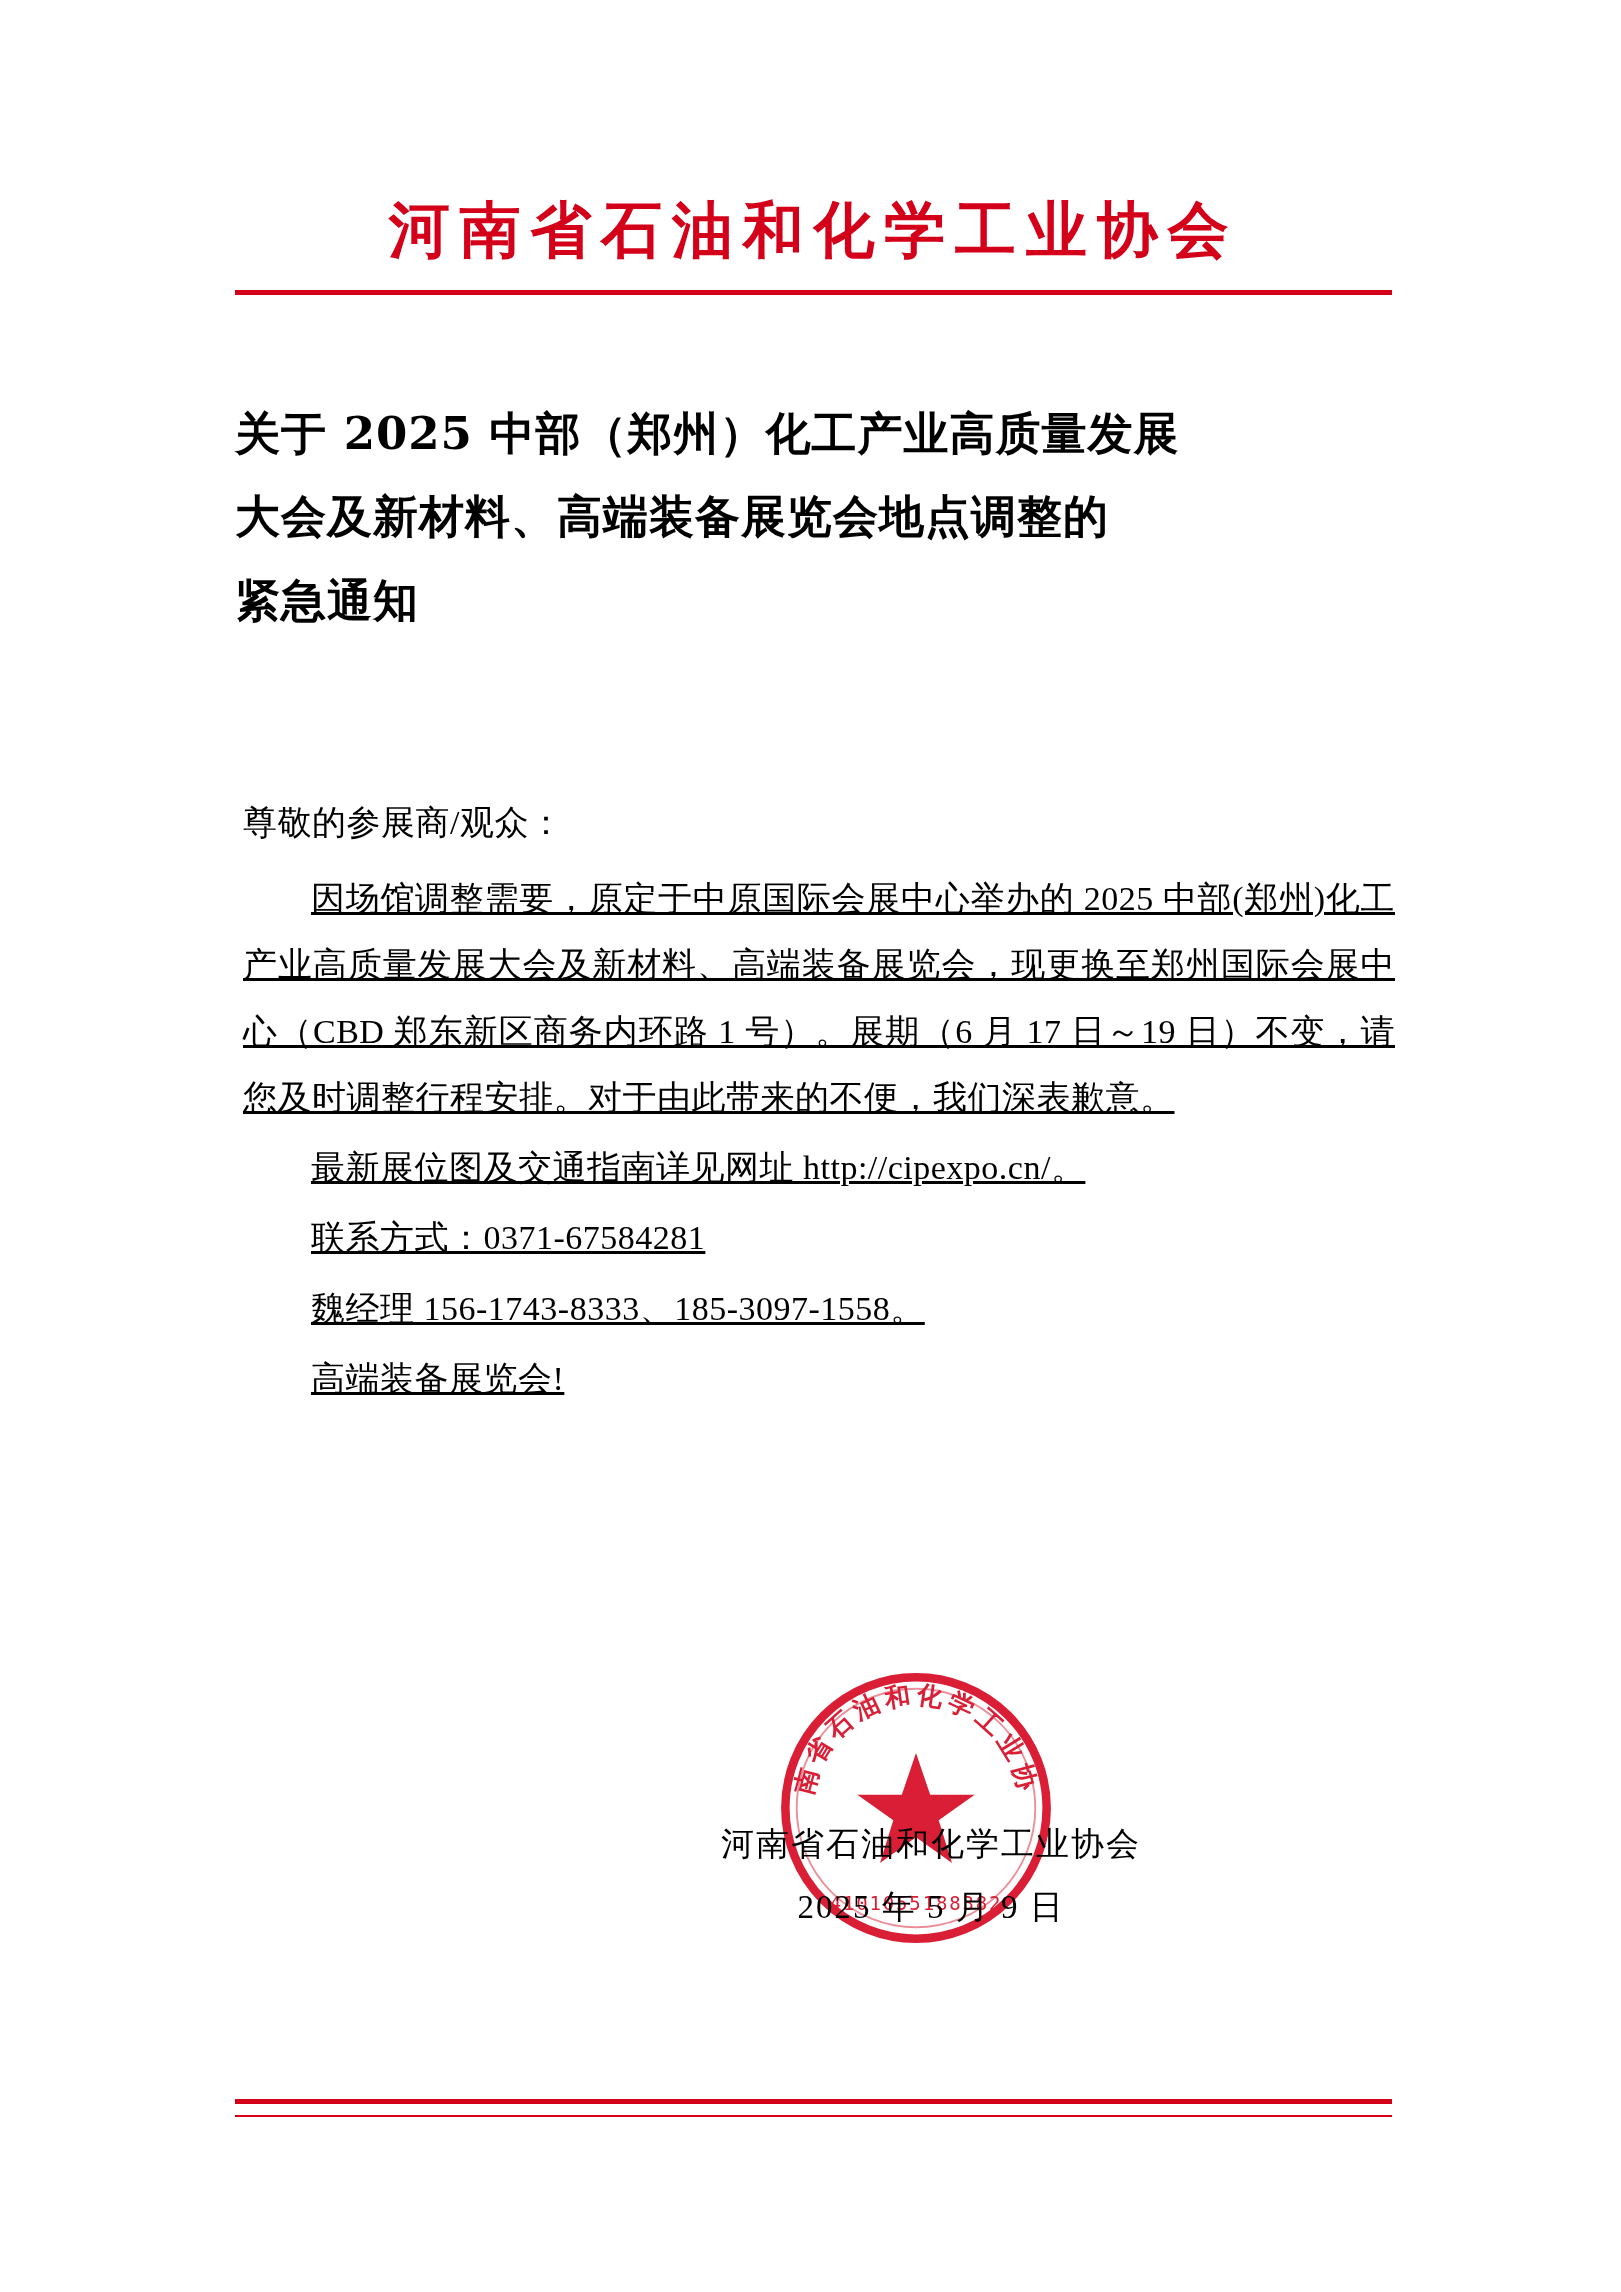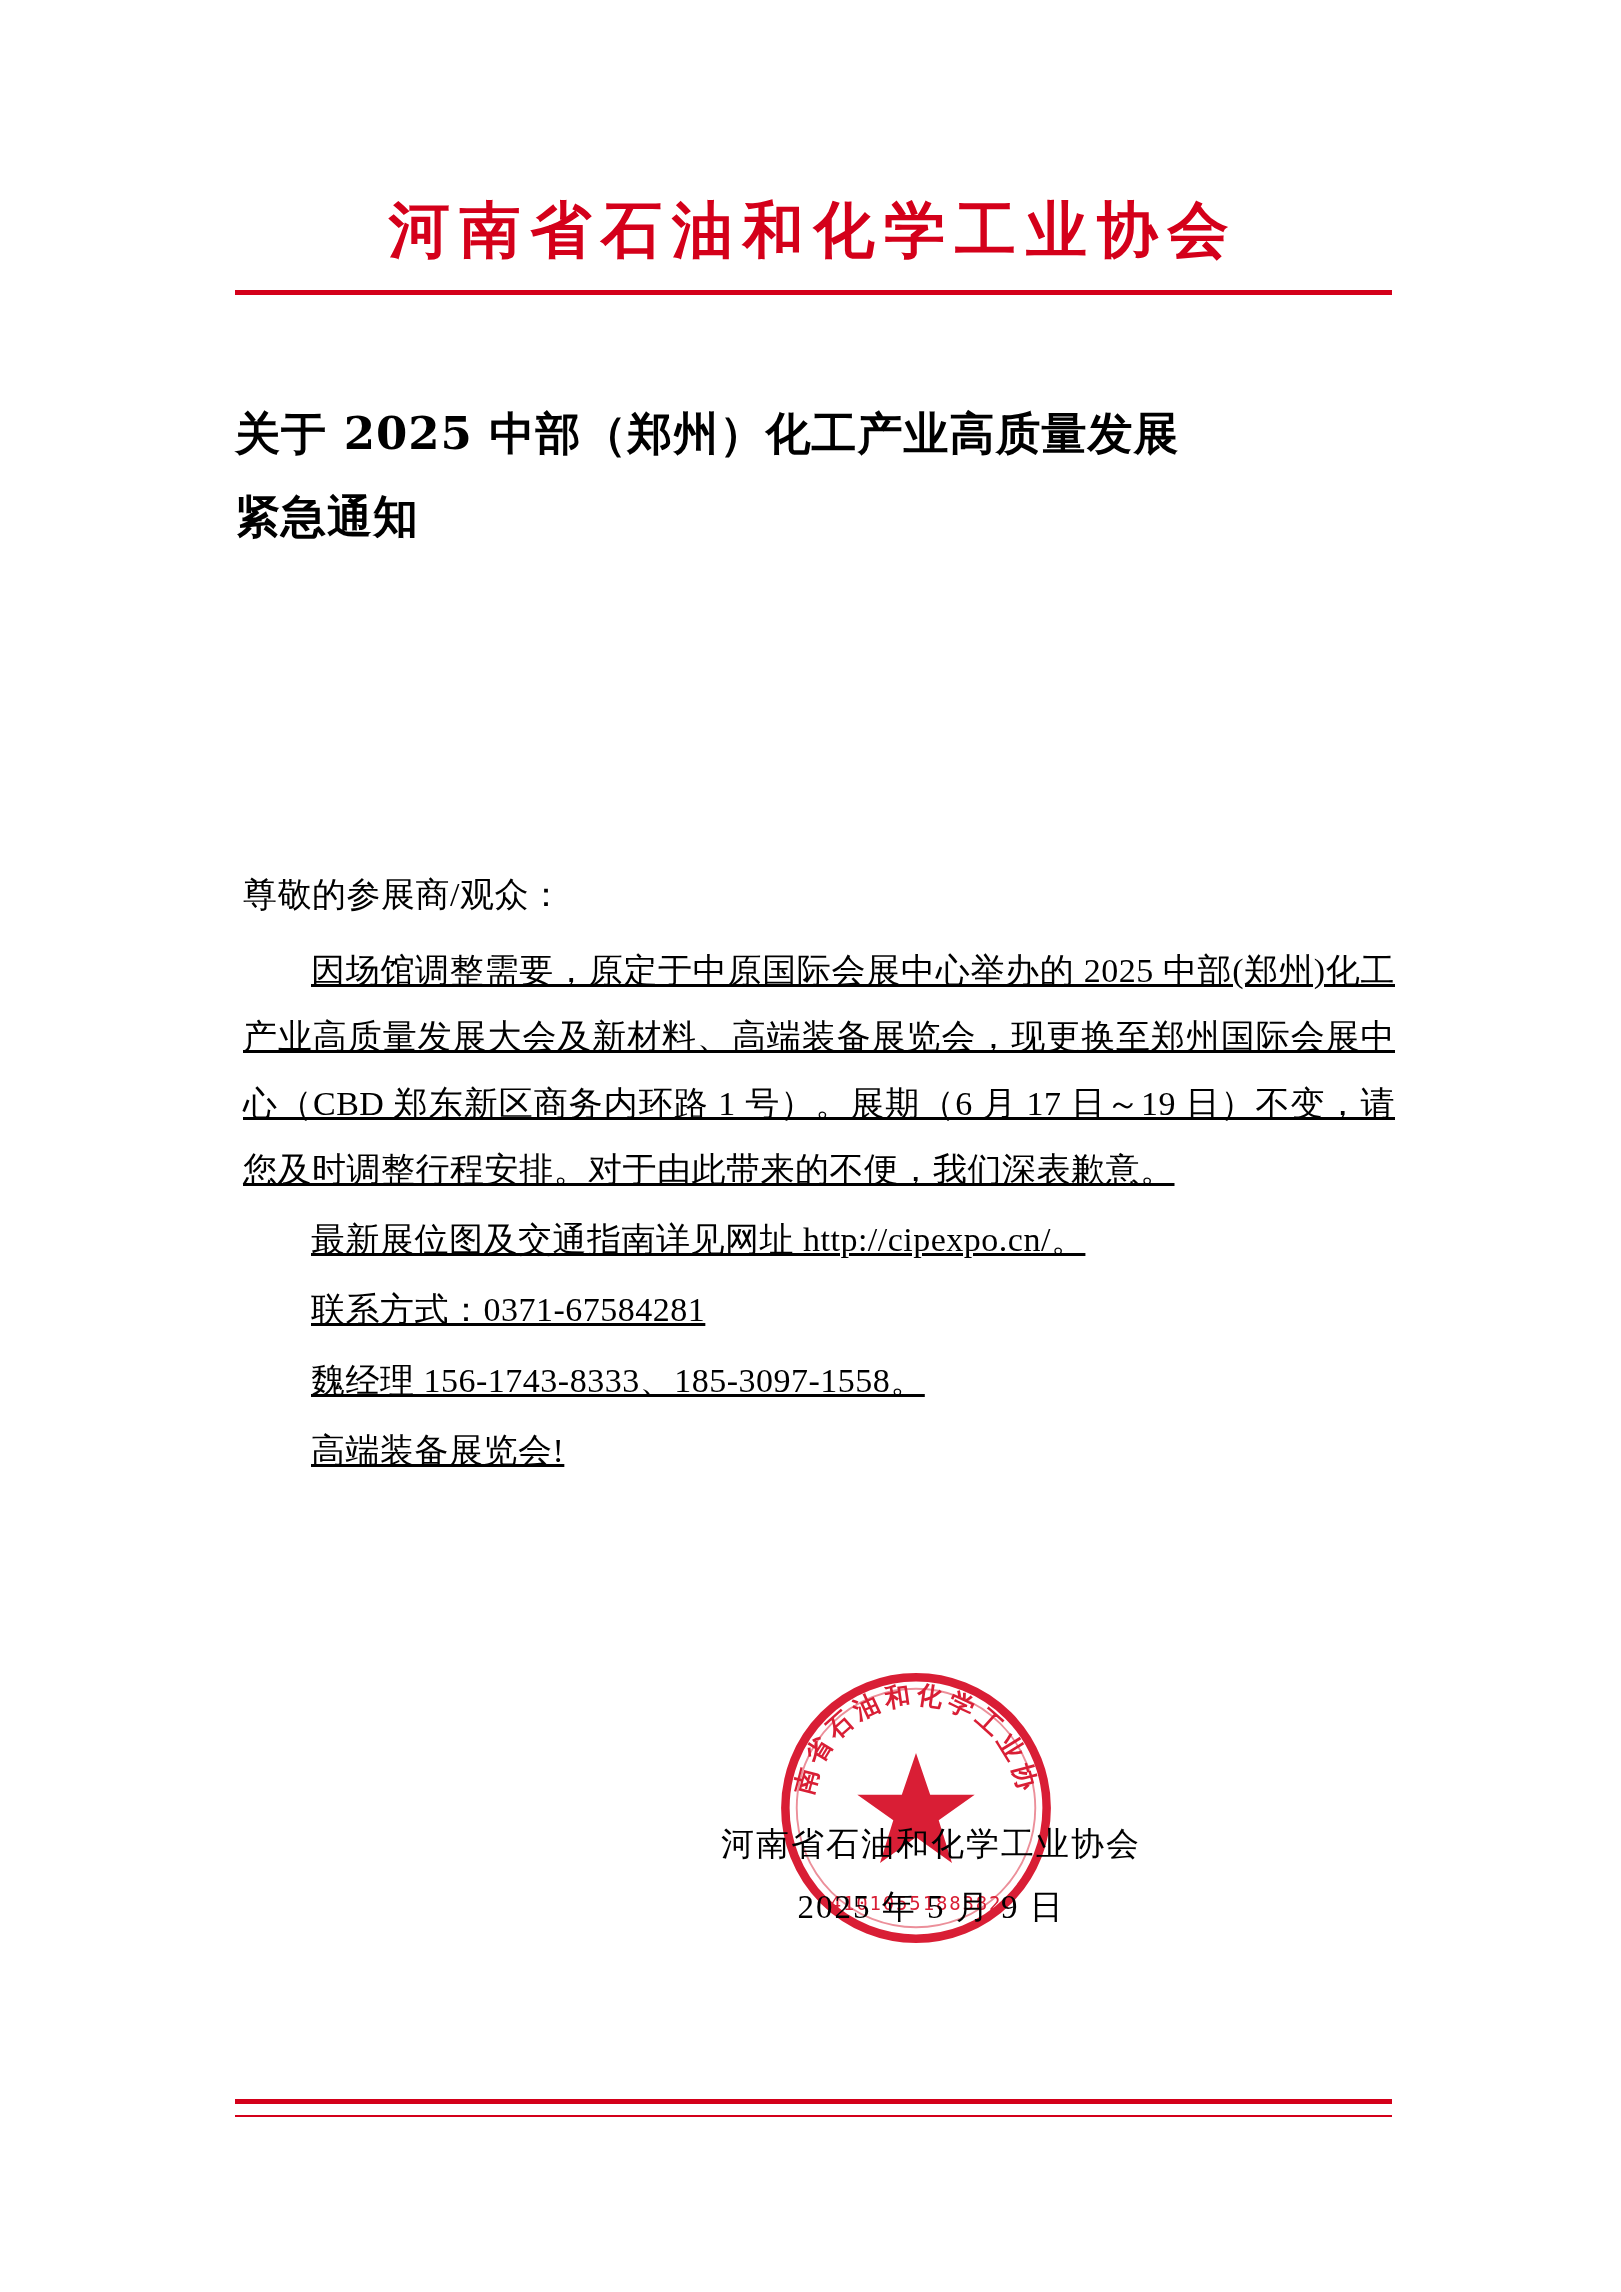--- a/index.html
+++ b/index.html
@@ -63,21 +63,21 @@
   }
   .doc-title .tl {
     display: block;
     white-space: nowrap;
   }
 
   
   .body-wrap {
     position: absolute;
     left: 243px;
-    top: 862px;
+    top: 790px;
     width: 1152px;
     font-size: 34px;
     line-height: 1.95;
     letter-spacing: 0.5px;
   }
   .salutation {
     margin-bottom: 9.8px;
   }
   .para {
     text-align: justify;
@@ -135,20 +135,21 @@
 
 <div class="page">
 
   <div class="letterhead">
     <div class="org-title">河南省石油和化学工业协会</div>
     <div class="rule-thick"></div>
   </div>
 
   <div class="doc-title">
     <span class="tl">关于 2025 中部（郑州）化工产业高质量发展</span>
+    <span class="tl">大会及新材料、高端装备展览会地点调整的</span>
     <span class="tl">紧急通知</span>
   </div>
 
   <div class="body-wrap">
     <div class="salutation">尊敬的参展商/观众：</div>
     <p class="para">因场馆调整需要，原定于中原国际会展中心举办的 2025 中部(郑州)化工产业高质量发展大会及新材料、高端装备展览会，现更换至郑州国际会展中心（CBD 郑东新区商务内环路 1 号）。展期（6 月 17 日～19 日）不变，请您及时调整行程安排。对于由此带来的不便，我们深表歉意。</p>
     <p class="para">最新展位图及交通指南详见网址 http://cipexpo.cn/。</p>
     <p class="para">联系方式：0371-67584281</p>
     <p class="para">魏经理 156-1743-8333、185-3097-1558。</p>
     <p class="para">高端装备展览会!</p>

